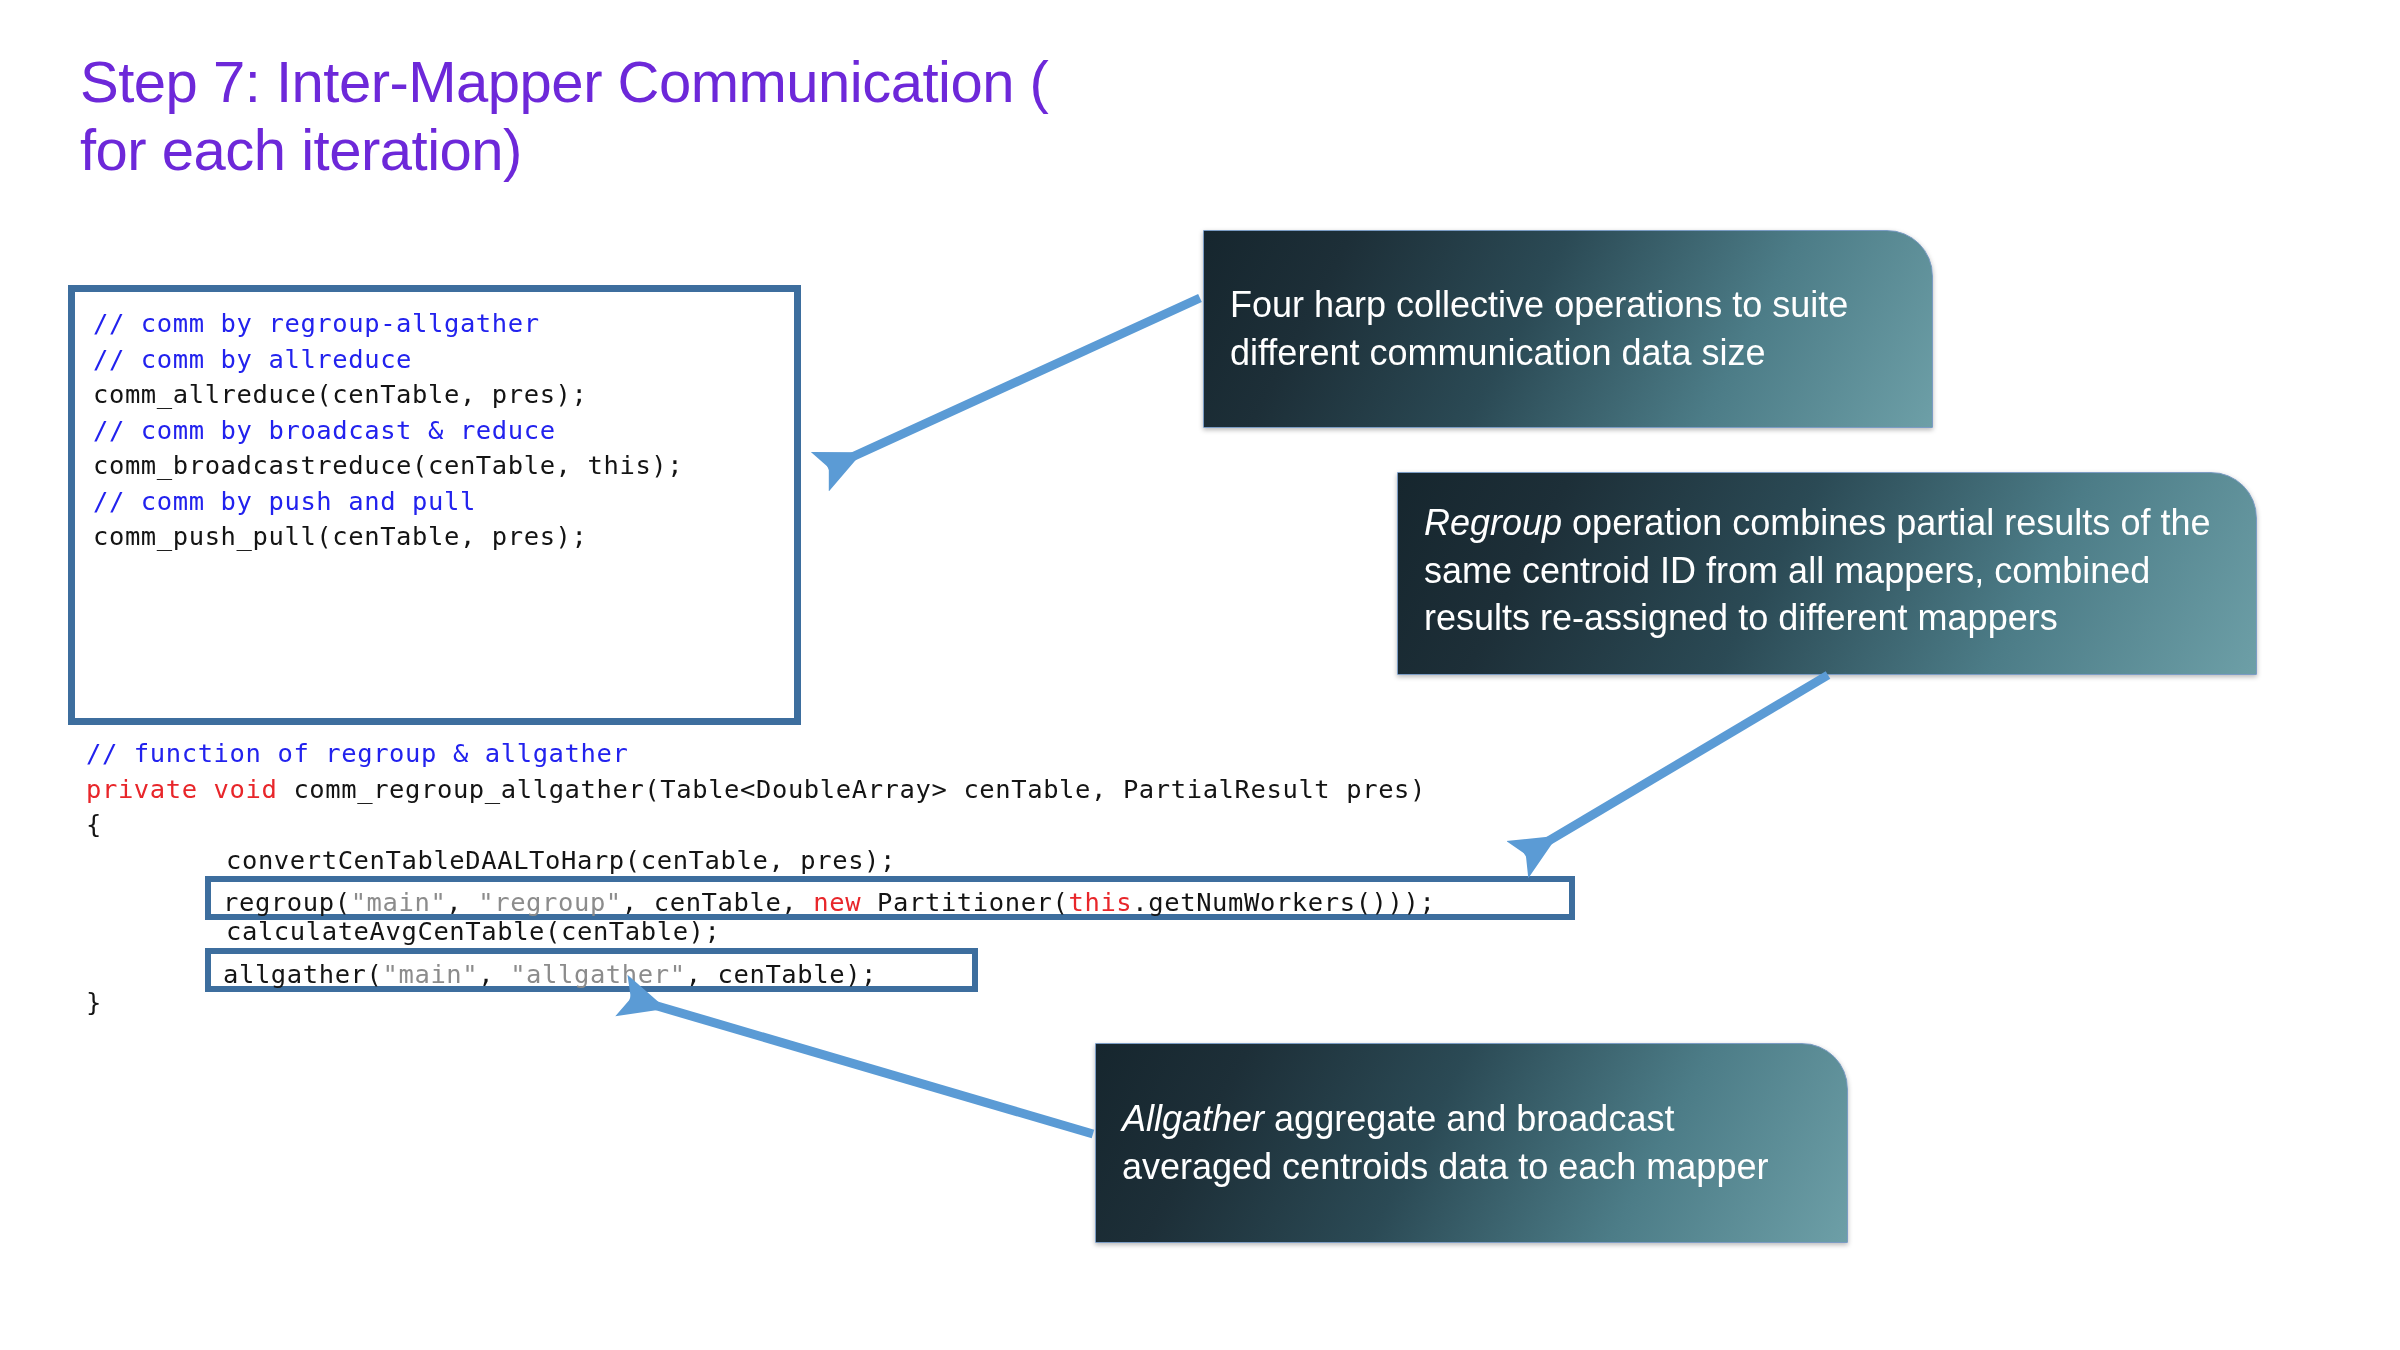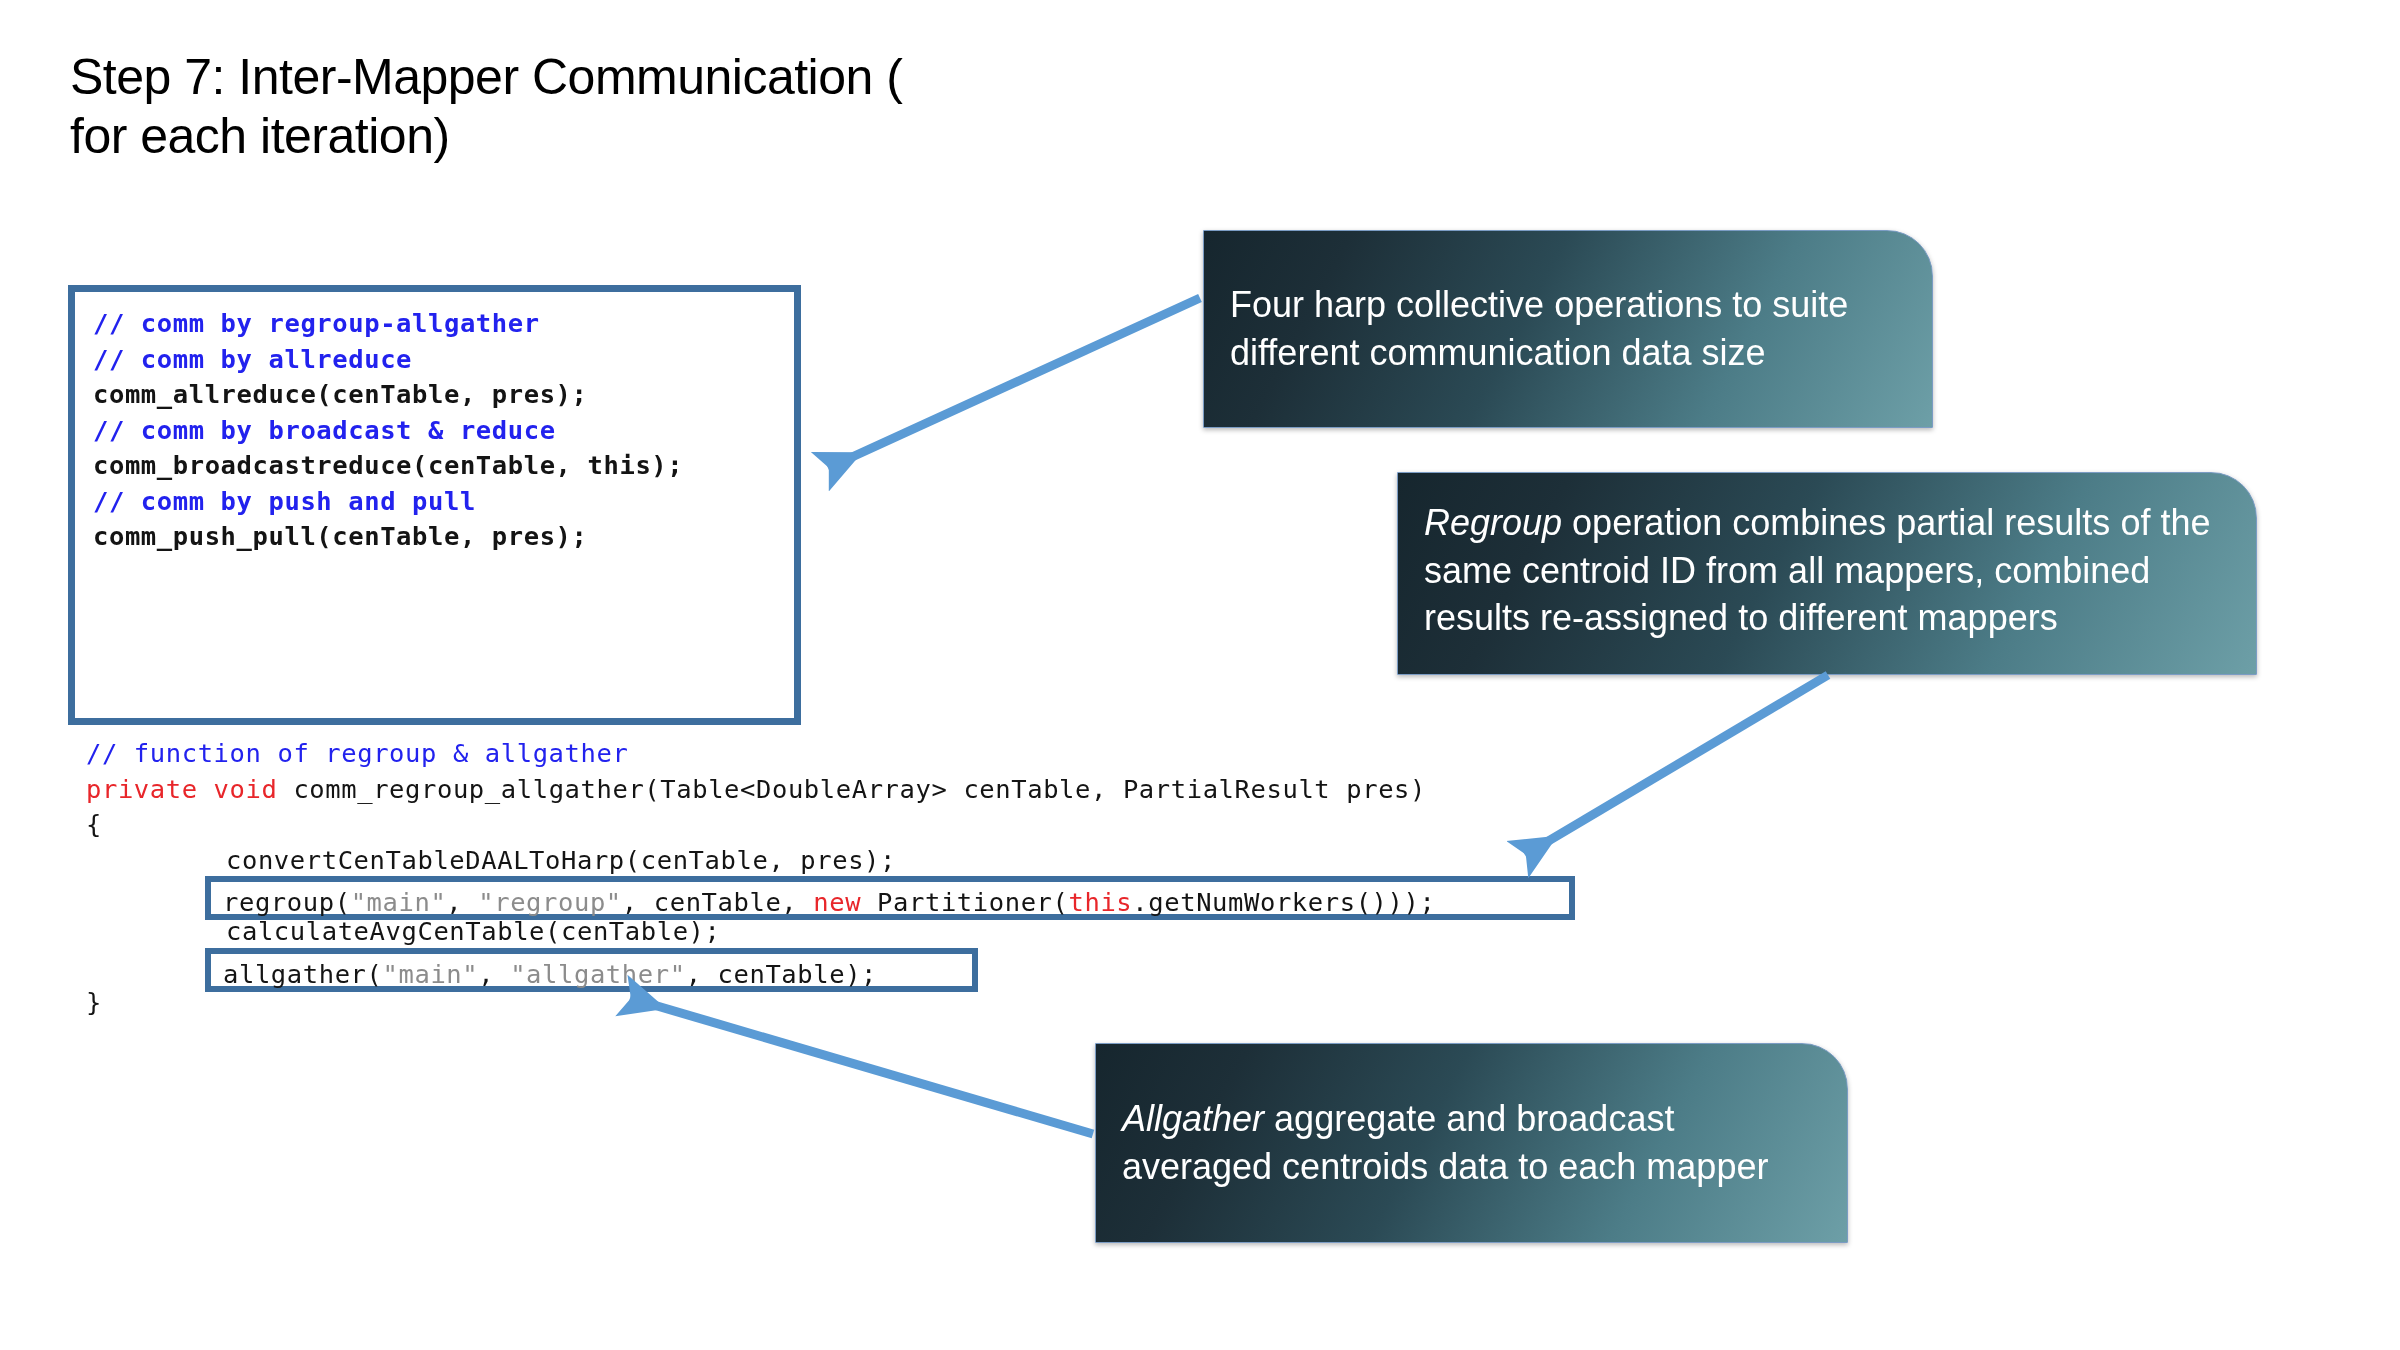--- a/index.html
+++ b/index.html
@@ -10,27 +10,27 @@
   body {
     width: 2400px; height: 1350px;
     position: relative;
     overflow: hidden;
     font-family: "Liberation Sans", sans-serif;
   }
 
   
   #slide-title {
     position: absolute;
-    left: 70px; top: 48px;
+    left: 80px; top: 48px;
     width: 1700px;
     font-family: "Liberation Sans", sans-serif;
-    font-size: 50px;
+    font-size: 58px;
     line-height: 1.17;
     font-weight: 400;
-    color: #000000;
+    color: #6d28d9;
     letter-spacing: -0.5px;
     white-space: pre-line;
   }
 
   
   .code {
     font-family: "DejaVu Sans Mono", "Liberation Mono", monospace;
     font-size: 25.5px;
     line-height: 35.5px;
     color: #141414;
@@ -44,21 +44,21 @@
   
   #code-box-top {
     position: absolute;
     left: 68px; top: 285px;
     width: 733px; height: 440px;
     border: 7px solid #3d6e9e;
     background: #ffffff;
   }
   #code-box-top .code-lines {
     position: absolute;
-    left: 18px; top: 14px; font-weight: bold;
+    left: 18px; top: 14px;
   }
 
   
   #code-lower {
     position: absolute;
     left: 86px; top: 736px;
   }
   #code-lower .indent { display: inline-block; width: 140px; }
 
   

